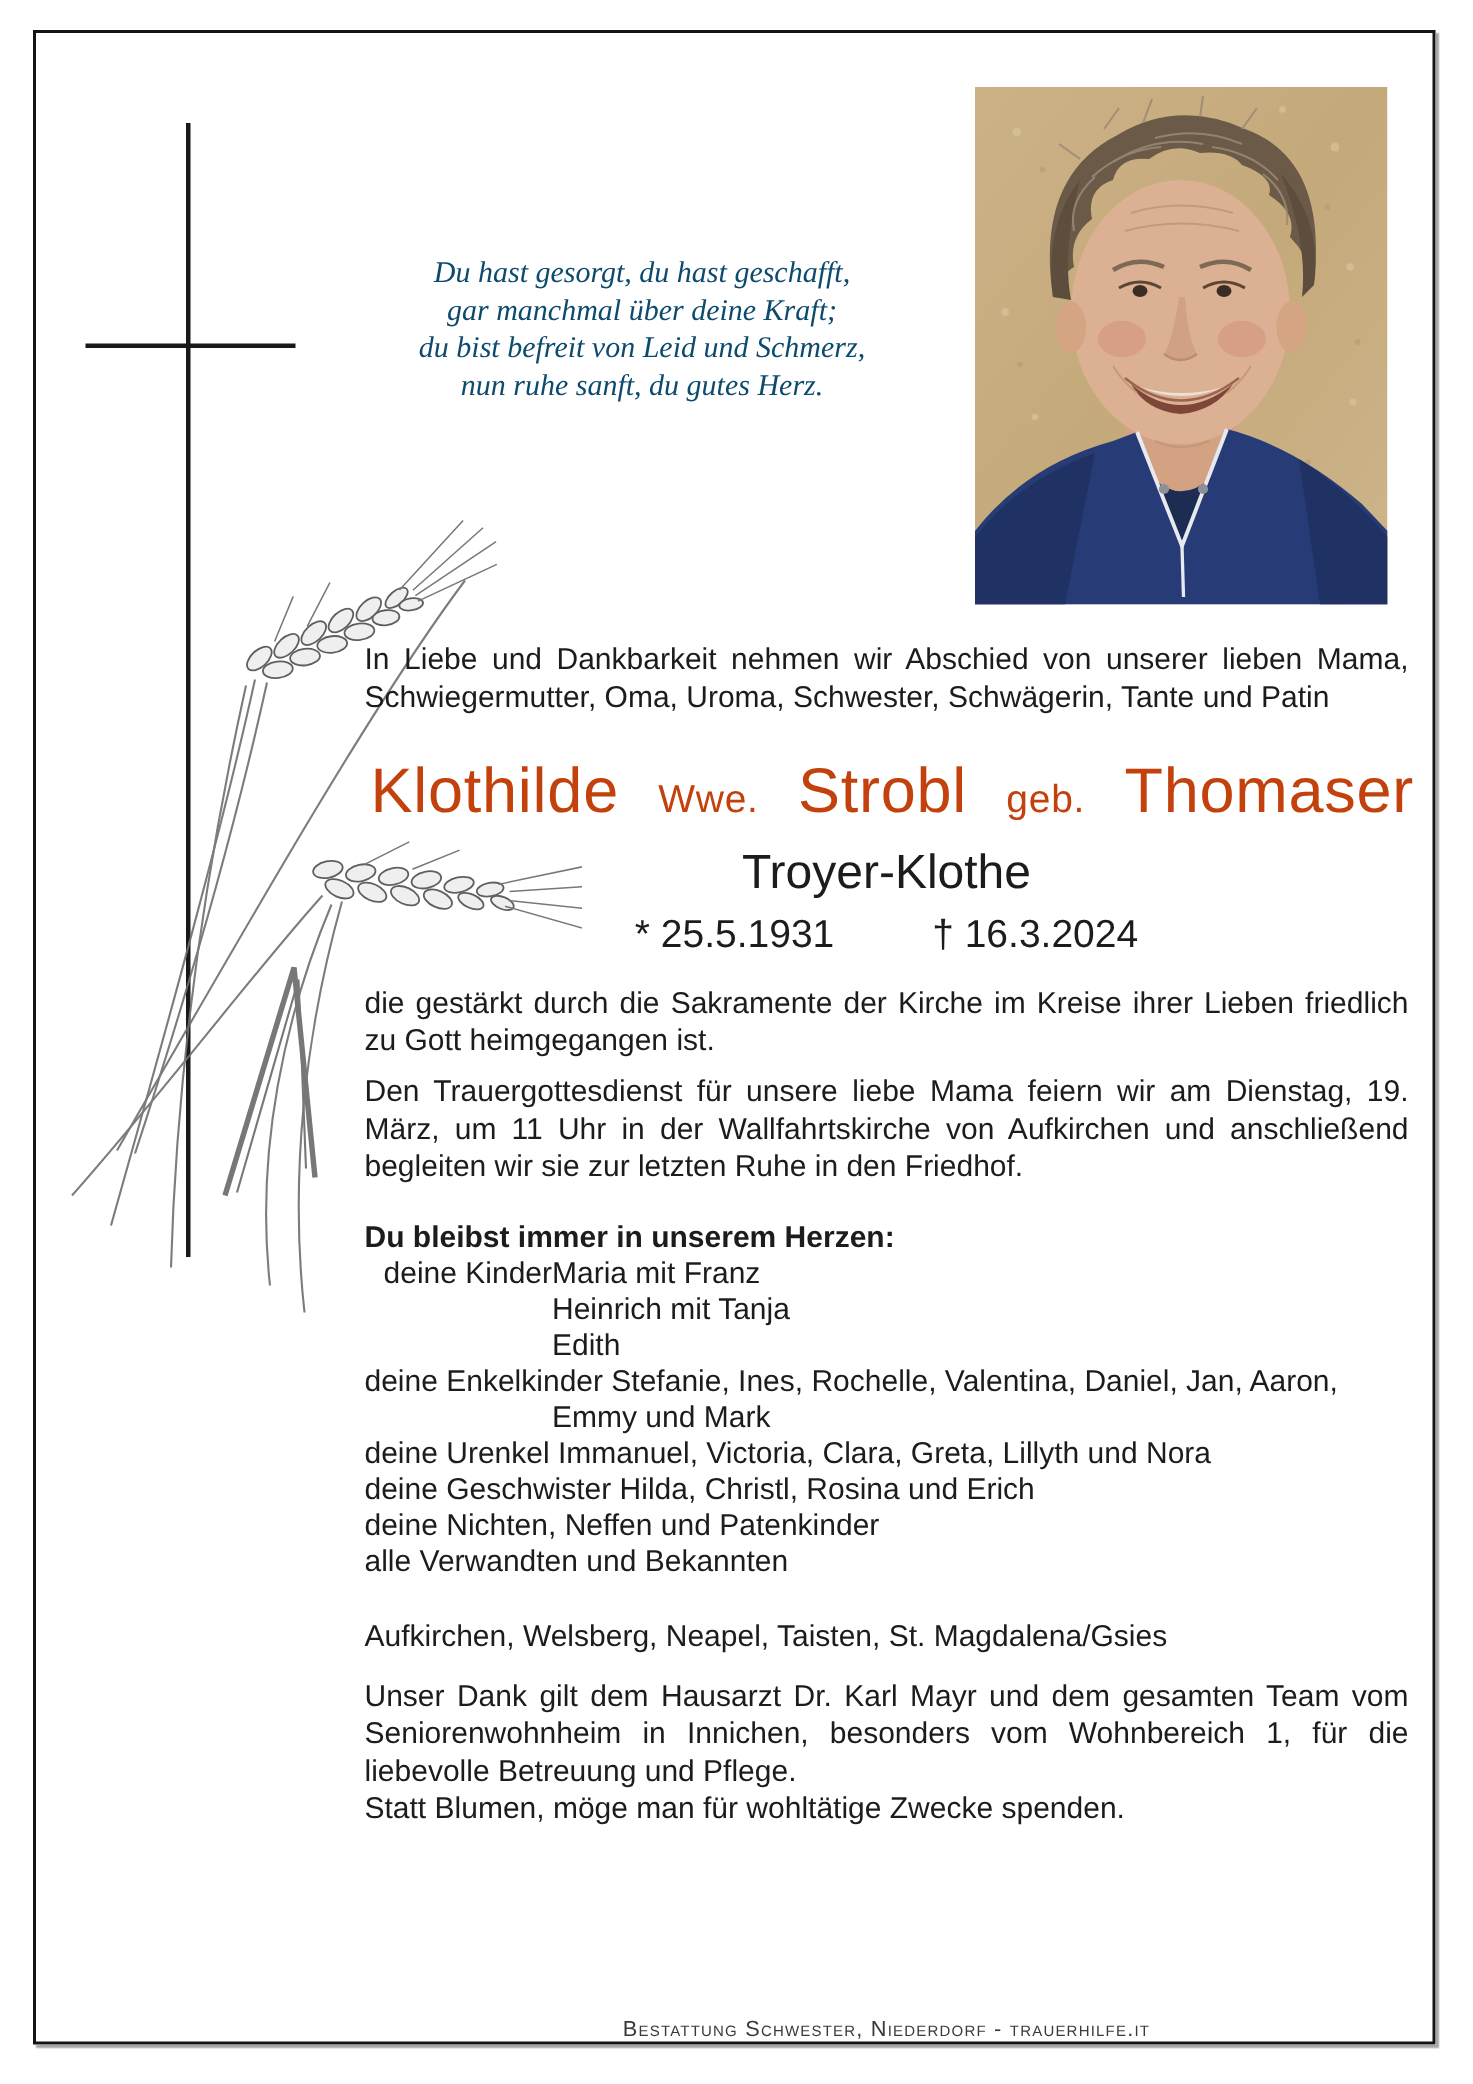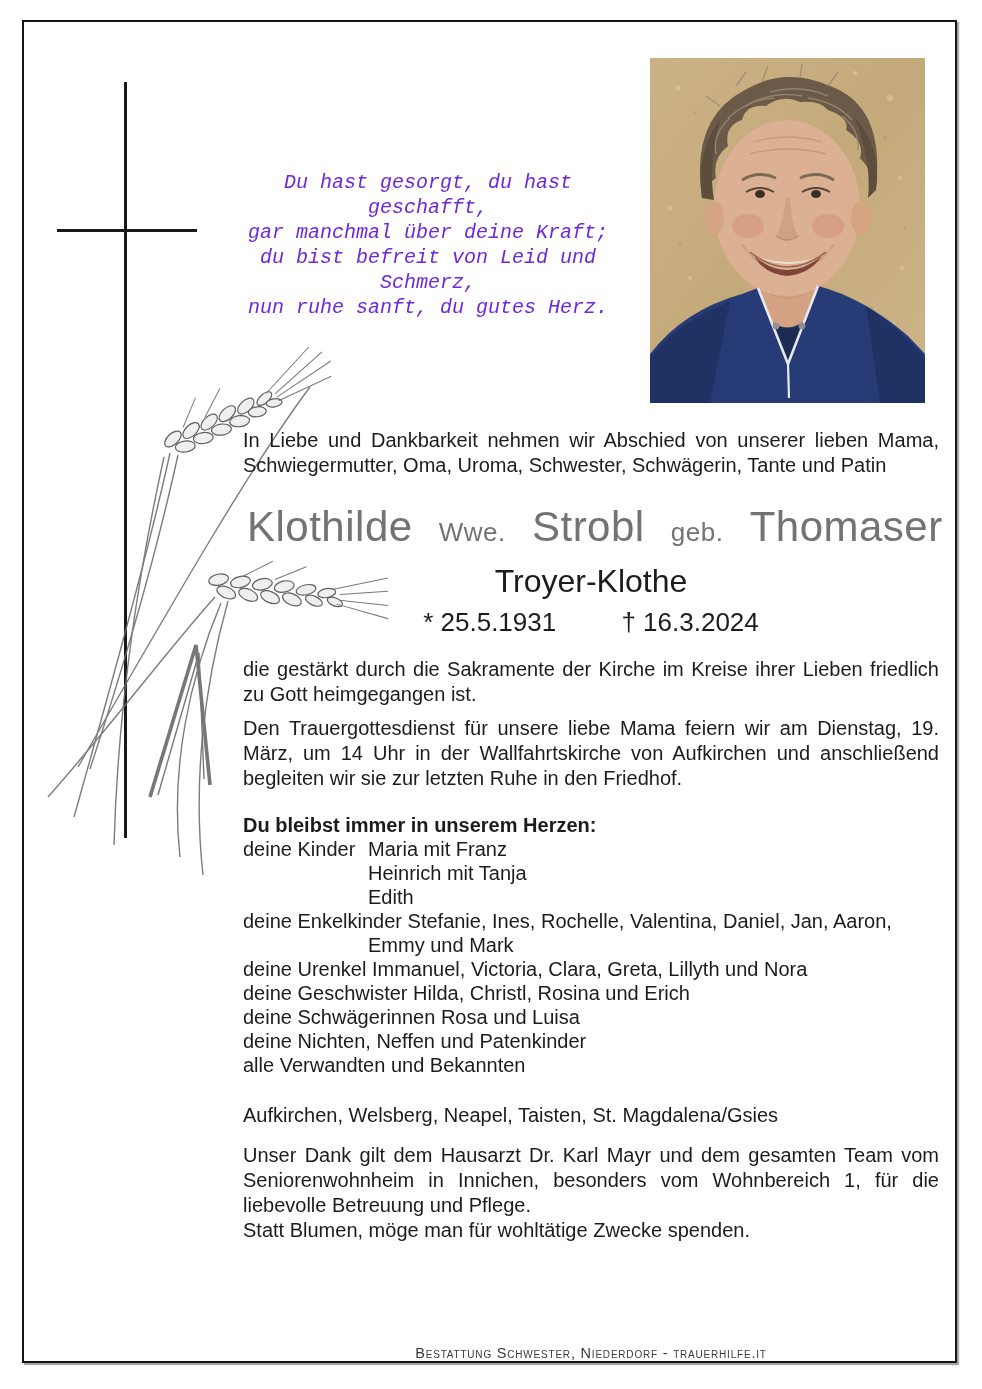--- a/index.html
+++ b/index.html
@@ -17,49 +17,49 @@
     border:2px solid #141414;
     box-shadow:2px 2px 1px rgba(0,0,0,0.35);
   }
   
   .cross-v{position:absolute;left:124px;top:82px;width:2.5px;height:756px;background:#191919;}
   .cross-h{position:absolute;left:57px;top:229px;width:140px;height:2.5px;background:#191919;}
   
   .poem{
     position:absolute;left:238px;top:170px;width:380px;
     text-align:center;
-    font-family:Liberation Mono, monospace;
+    font-family:Liberation Serif, serif;
     font-style:italic;
-    font-size:20px;line-height:25px;color:#6d28d9;
+    font-size:20px;line-height:25px;color:#0c4a6e;
   }
   
   .photo{position:absolute;left:650px;top:58px;width:275px;height:345px;}
   .photo svg{display:block;}
   
   .wheat{position:absolute;left:18px;top:345px;}
   
   .main{position:absolute;left:243px;top:428px;width:696px;font-size:20px;line-height:25px;}
   .main p{margin:0;}
   .justify{text-align:justify;}
   .nameline{
     margin-top:26px;text-align:center;white-space:nowrap;
-    font-size:42px;line-height:46px;letter-spacing:0.5px;color:#737373;
+    font-size:42px;line-height:46px;letter-spacing:0.5px;color:#c2410c;
   }
   .nameline .small{font-size:26px;margin:0 10px;}
   .nameline .big{margin:0 4px;}
   .housename{margin-top:12px;text-align:center;font-size:32px;line-height:28px;}
   .dates{margin-top:13px;text-align:center;font-size:26px;line-height:28px;}
   .dates span{display:inline-block;}
   .dates .birth{margin-right:58px;}
   .p-sacraments{margin-top:21px !important;}
   .p-service{margin-top:9px !important;}
   .family{margin-top:22px;}
   .family .fhead{line-height:24px;font-weight:bold;}
   .krow{display:flex;line-height:24px;}
-  .klabel{width:125px;flex:0 0 125px;}
+  .klabel{width:125px;flex:0 0 125px;text-align:right;}
   .knames{flex:1;}
   .fline{line-height:24px;}
   .fline.indent{padding-left:125px;}
   .places{margin-top:26px !important;line-height:24px;}
   .p-rosary{margin-top:21px !important;}
   .p-thanks{margin-top:16px !important;}
   .flowers{margin-top:0 !important;}
   .footer{
     position:absolute;left:243px;top:1345px;width:696px;
     text-align:center;
@@ -255,37 +255,36 @@
     </div>
 
     <div class="housename">Troyer-Klothe</div>
 
     <div class="dates">
       <span class="birth">* 25.5.1931</span>
       <span class="death">† 16.3.2024</span>
     </div>
 
     <p class="justify p-sacraments">die gestärkt durch die Sakramente der Kirche im Kreise ihrer Lieben friedlich zu Gott heimgegangen ist.</p>
-    <p class="justify p-service">Den Trauergottesdienst für unsere liebe Mama feiern wir am Dienstag, 19. März, um 14 Uhr in der Wallfahrtskirche von Aufkirchen und anschließend begleiten wir sie zur letzten Ruhe in den Friedhof.</p>
+    <p class="justify p-service">Den Trauergottesdienst für unsere liebe Mama feiern wir am Dienstag, 19. März, um 11 Uhr in der Wallfahrtskirche von Aufkirchen und anschließend begleiten wir sie zur letzten Ruhe in den Friedhof.</p>
 
     <div class="family">
       <p class="fhead">Du bleibst immer in unserem Herzen:</p>
       <div class="krow">
         <div class="klabel">deine Kinder</div>
         <div class="knames">
           <div>Maria mit Franz</div>
           <div>Heinrich mit Tanja</div>
           <div>Edith</div>
         </div>
       </div>
       <div class="fline">deine Enkelkinder Stefanie, Ines, Rochelle, Valentina, Daniel, Jan, Aaron,</div>
       <div class="fline indent">Emmy und Mark</div>
       <div class="fline">deine Urenkel Immanuel, Victoria, Clara, Greta, Lillyth und Nora</div>
       <div class="fline">deine Geschwister Hilda, Christl, Rosina und Erich</div>
-      <div class="fline">deine Schwägerinnen Rosa und Luisa</div>
       <div class="fline">deine Nichten, Neffen und Patenkinder</div>
       <div class="fline">alle Verwandten und Bekannten</div>
     </div>
 
     <p class="places">Aufkirchen, Welsberg, Neapel, Taisten, St. Magdalena/Gsies</p>
 
     <p class="justify p-thanks">Unser Dank gilt dem Hausarzt Dr. Karl Mayr und dem gesamten Team vom Seniorenwohnheim in Innichen, besonders vom Wohnbereich 1, für die liebevolle Betreuung und Pflege.</p>
     <p class="flowers">Statt Blumen, möge man für wohltätige Zwecke spenden.</p>
 
   </div>

